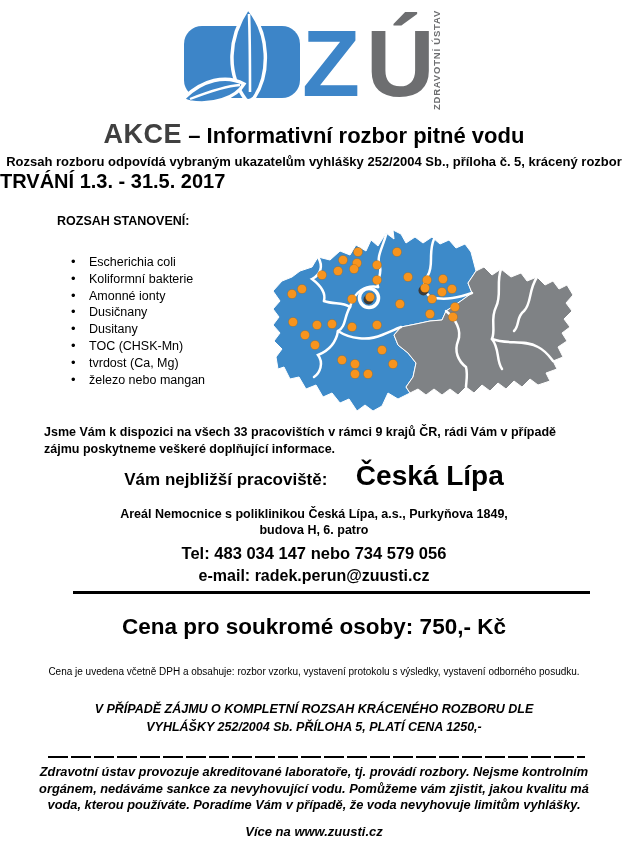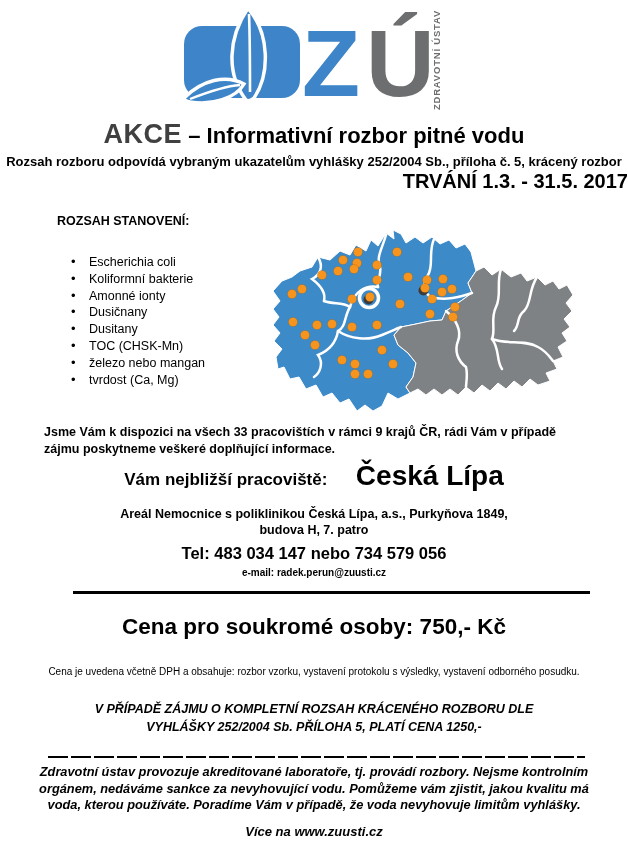--- a/index.html
+++ b/index.html
@@ -9,42 +9,42 @@
 
   .logo-wrap { position:absolute; top:2px; left:0; width:100%; display:flex; justify-content:center; }
 
   .title-line { position:absolute; top:119px; left:0; width:100%; text-align:center; white-space:nowrap; }
   .title-akce { font-size:27px; font-weight:bold; color:#404040; letter-spacing:0.5px; }
   .title-rest { font-size:22px; font-weight:bold; color:#000; }
 
   .subtitle { position:absolute; top:154px; left:0; width:100%; text-align:center;
               font-size:13px; font-weight:600; white-space:nowrap; }
 
-  .duration { position:absolute; top:170px; left:0; width:100%; text-align:right;
+  .duration { position:absolute; top:170px; left:0; width:100%; text-align:left;
               font-size:20px; font-weight:bold; }
 
   .scope { position:absolute; top:214px; left:57px; width:210px; }
   .scope-heading { font-size:12.5px; font-weight:bold; }
   .scope ul { list-style:none; margin-top:26px; }
   .scope li { position:relative; padding-left:32px; font-size:12.5px; line-height:16.8px; }
   .scope li::before { content:"•"; position:absolute; left:14px; top:0; font-size:13px; }
 
   .map-box { position:absolute; top:227px; left:270px; width:322px; height:188px; }
 
   .availability { position:absolute; top:424px; left:44px; width:540px; text-align:left;
                   font-size:12.5px; font-weight:bold; line-height:1.35; }
 
   .nearest { position:absolute; top:460px; left:0; width:100%; text-align:center; white-space:nowrap; }
   .nearest-label { font-size:17px; font-weight:bold; }
   .nearest-value { font-size:28px; font-weight:bold; margin-left:24px; }
 
   .address { position:absolute; top:507px; left:44px; width:540px; text-align:center; }
   .addr-line { font-size:12.5px; font-weight:bold; line-height:1.25; }
   .tel-line  { font-size:16.5px; font-weight:bold; margin-top:6px; }
-  .mail-line { font-size:10px; font-weight:bold; margin-top:4px; }
+  .mail-line { font-size:16px; font-weight:bold; margin-top:4px; }
 
   .rule-thick { position:absolute; top:591px; left:73px; width:517px; height:3px; background:#000; }
 
   .price-line { position:absolute; top:614px; left:0; width:100%; text-align:center;
                 font-size:22.5px; font-weight:bold; white-space:nowrap; }
   .price-note { position:absolute; top:666px; left:0; width:100%; text-align:center;
                 font-size:10px; white-space:nowrap; }
 
   .full-scope { position:absolute; top:701px; left:64px; width:500px; text-align:center;
                 font-size:12.5px; font-weight:bold; font-style:italic; line-height:1.4; }
@@ -85,22 +85,22 @@
 
   <div class="scope">
     <div class="scope-heading">ROZSAH STANOVENÍ:</div>
     <ul>
         <li>Escherichia coli</li>
         <li>Koliformní bakterie</li>
         <li>Amonné ionty</li>
         <li>Dusičnany</li>
         <li>Dusitany</li>
         <li>TOC (CHSK-Mn)</li>
+        <li>tvrdost (Ca, Mg)</li>
         <li>železo nebo mangan</li>
-        <li>tvrdost (Ca, Mg)</li>
       </ul>
   </div>
 
   <div class="map-box">
     <svg width="322" height="188" viewBox="0 0 322 188">
 
       <path stroke="#ffffff" stroke-width="1" d="M3,64 L12,54 22,50 30,44 42,40 48,30 60,33 70,24 80,28 86,18 96,24 101,13 108,19 116,6 124,12 123,3 131,7 136,16 145,10 153,16 162,10 170,17 179,13 186,21 195,17 201,25 206,44
            L198,56 202,66 188,76 176,84 172,93 160,94 146,97 131,100 124,108 128,118 138,126 146,136 143,150 136,160 140,166
            L128,172 118,166 112,179 103,184 95,178 87,184 79,172 70,176 62,166 53,170 46,158 36,162 29,150 20,152 14,140 8,142 6,130 12,122 4,114 10,106 3,98 9,90 3,82 10,74 Z" fill="#3d8ac9"></path>
 
@@ -170,21 +170,21 @@
 
   <div class="availability">Jsme Vám k dispozici na všech 33 pracovištích v rámci 9 krajů ČR, rádi Vám v případě zájmu poskytneme veškeré doplňující informace.</div>
 
   <div class="nearest">
     <span class="nearest-label">Vám nejbližší pracoviště:</span>
     <span class="nearest-value">Česká Lípa</span>
   </div>
 
   <div class="address">
     <div class="addr-line">Areál Nemocnice s poliklinikou Česká Lípa, a.s., Purkyňova 1849,</div>
-    <div class="addr-line">budova H, 7. patro</div>
+    <div class="addr-line">budova H, 6. patro</div>
     <div class="tel-line">Tel: 483 034 147 nebo 734 579 056</div>
     <div class="mail-line">e-mail: radek.perun@zuusti.cz</div>
   </div>
 
   <div class="rule-thick"></div>
 
   <div class="price-line">Cena pro soukromé osoby: 750,- Kč</div>
   <div class="price-note">Cena je uvedena včetně DPH a obsahuje: rozbor vzorku, vystavení protokolu s výsledky, vystavení odborného posudku.</div>
 
   <div class="full-scope">V PŘÍPADĚ ZÁJMU O KOMPLETNÍ ROZSAH KRÁCENÉHO ROZBORU DLE VYHLÁŠKY 252/2004 Sb. PŘÍLOHA 5, PLATÍ CENA 1250,-</div>

